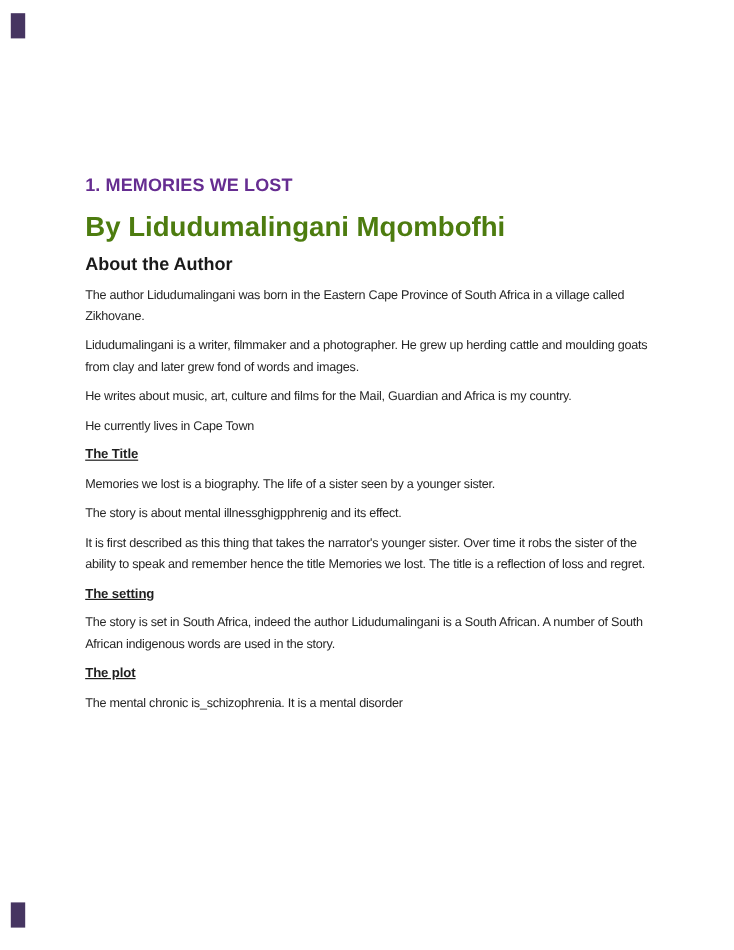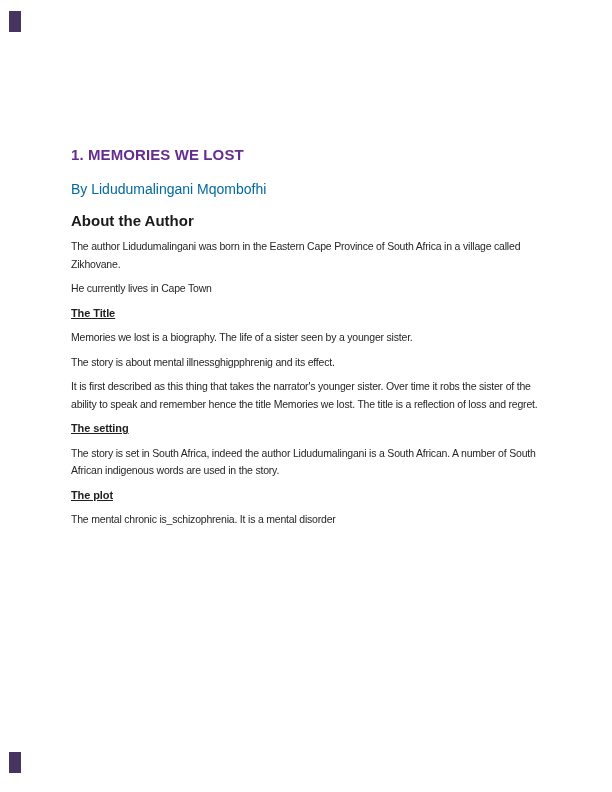--- a/index.html
+++ b/index.html
@@ -24,24 +24,24 @@
   }
   .b-title {
     color: var(--heading_purple, #662d91);
     font-size: 15px;
     line-height: 18px;
     font-weight: bold;
     margin: 0 0 15px 0;
     letter-spacing: 0.1px;
   }
   .b-byline {
-    color: #0369a1;
-    font-size: 14px;
+    color: #4d7c0f;
+    font-size: 23px;
     line-height: 20px;
-    font-weight: normal;
+    font-weight: bold;
     margin: 0 0 13px 0;
   }
   .b-section {
     color: #1a1a1a;
     font-size: 15px;
     line-height: 18px;
     font-weight: bold;
     margin: 0 0 8px 0;
   }
   .b-sub {
@@ -74,20 +74,22 @@
 <body>
 
 <div class="page">
   <div class="corner-mark top"></div>
   <div class="corner-mark bottom"></div>
   <article class="content">
       <p class="b-title">1. MEMORIES WE LOST</p>
       <p class="b-byline">By Lidudumalingani Mqombofhi</p>
       <p class="b-section">About the Author</p>
       <p class="b-p">The author Lidudumalingani was born in the Eastern Cape Province of South Africa in a village called Zikhovane.</p>
+      <p class="b-p">Lidudumalingani is a writer, filmmaker and a photographer. He grew up herding cattle and moulding goats from clay and later grew fond of words and images.</p>
+      <p class="b-p">He writes about music, art, culture and films for the Mail, Guardian and Africa is my country.</p>
       <p class="b-p">He currently lives in Cape Town</p>
       <p class="b-sub">The Title</p>
       <p class="b-p">Memories we lost is a biography. The life of a sister seen by a younger sister.</p>
       <p class="b-p">The story is about mental illnessghigpphrenig and its effect.</p>
       <p class="b-p">It is first described as this thing that takes the narrator's younger sister. Over time it robs the sister of the ability to speak and remember hence the title Memories we lost. The title is a reflection of loss and regret.</p>
       <p class="b-sub">The setting</p>
       <p class="b-p">The story is set in South Africa, indeed the author Lidudumalingani is a South African. A number of South African indigenous words are used in the story.</p>
       <p class="b-sub">The plot</p>
       <p class="b-p">The mental chronic is_schizophrenia. It is a mental disorder</p>
     </article>

